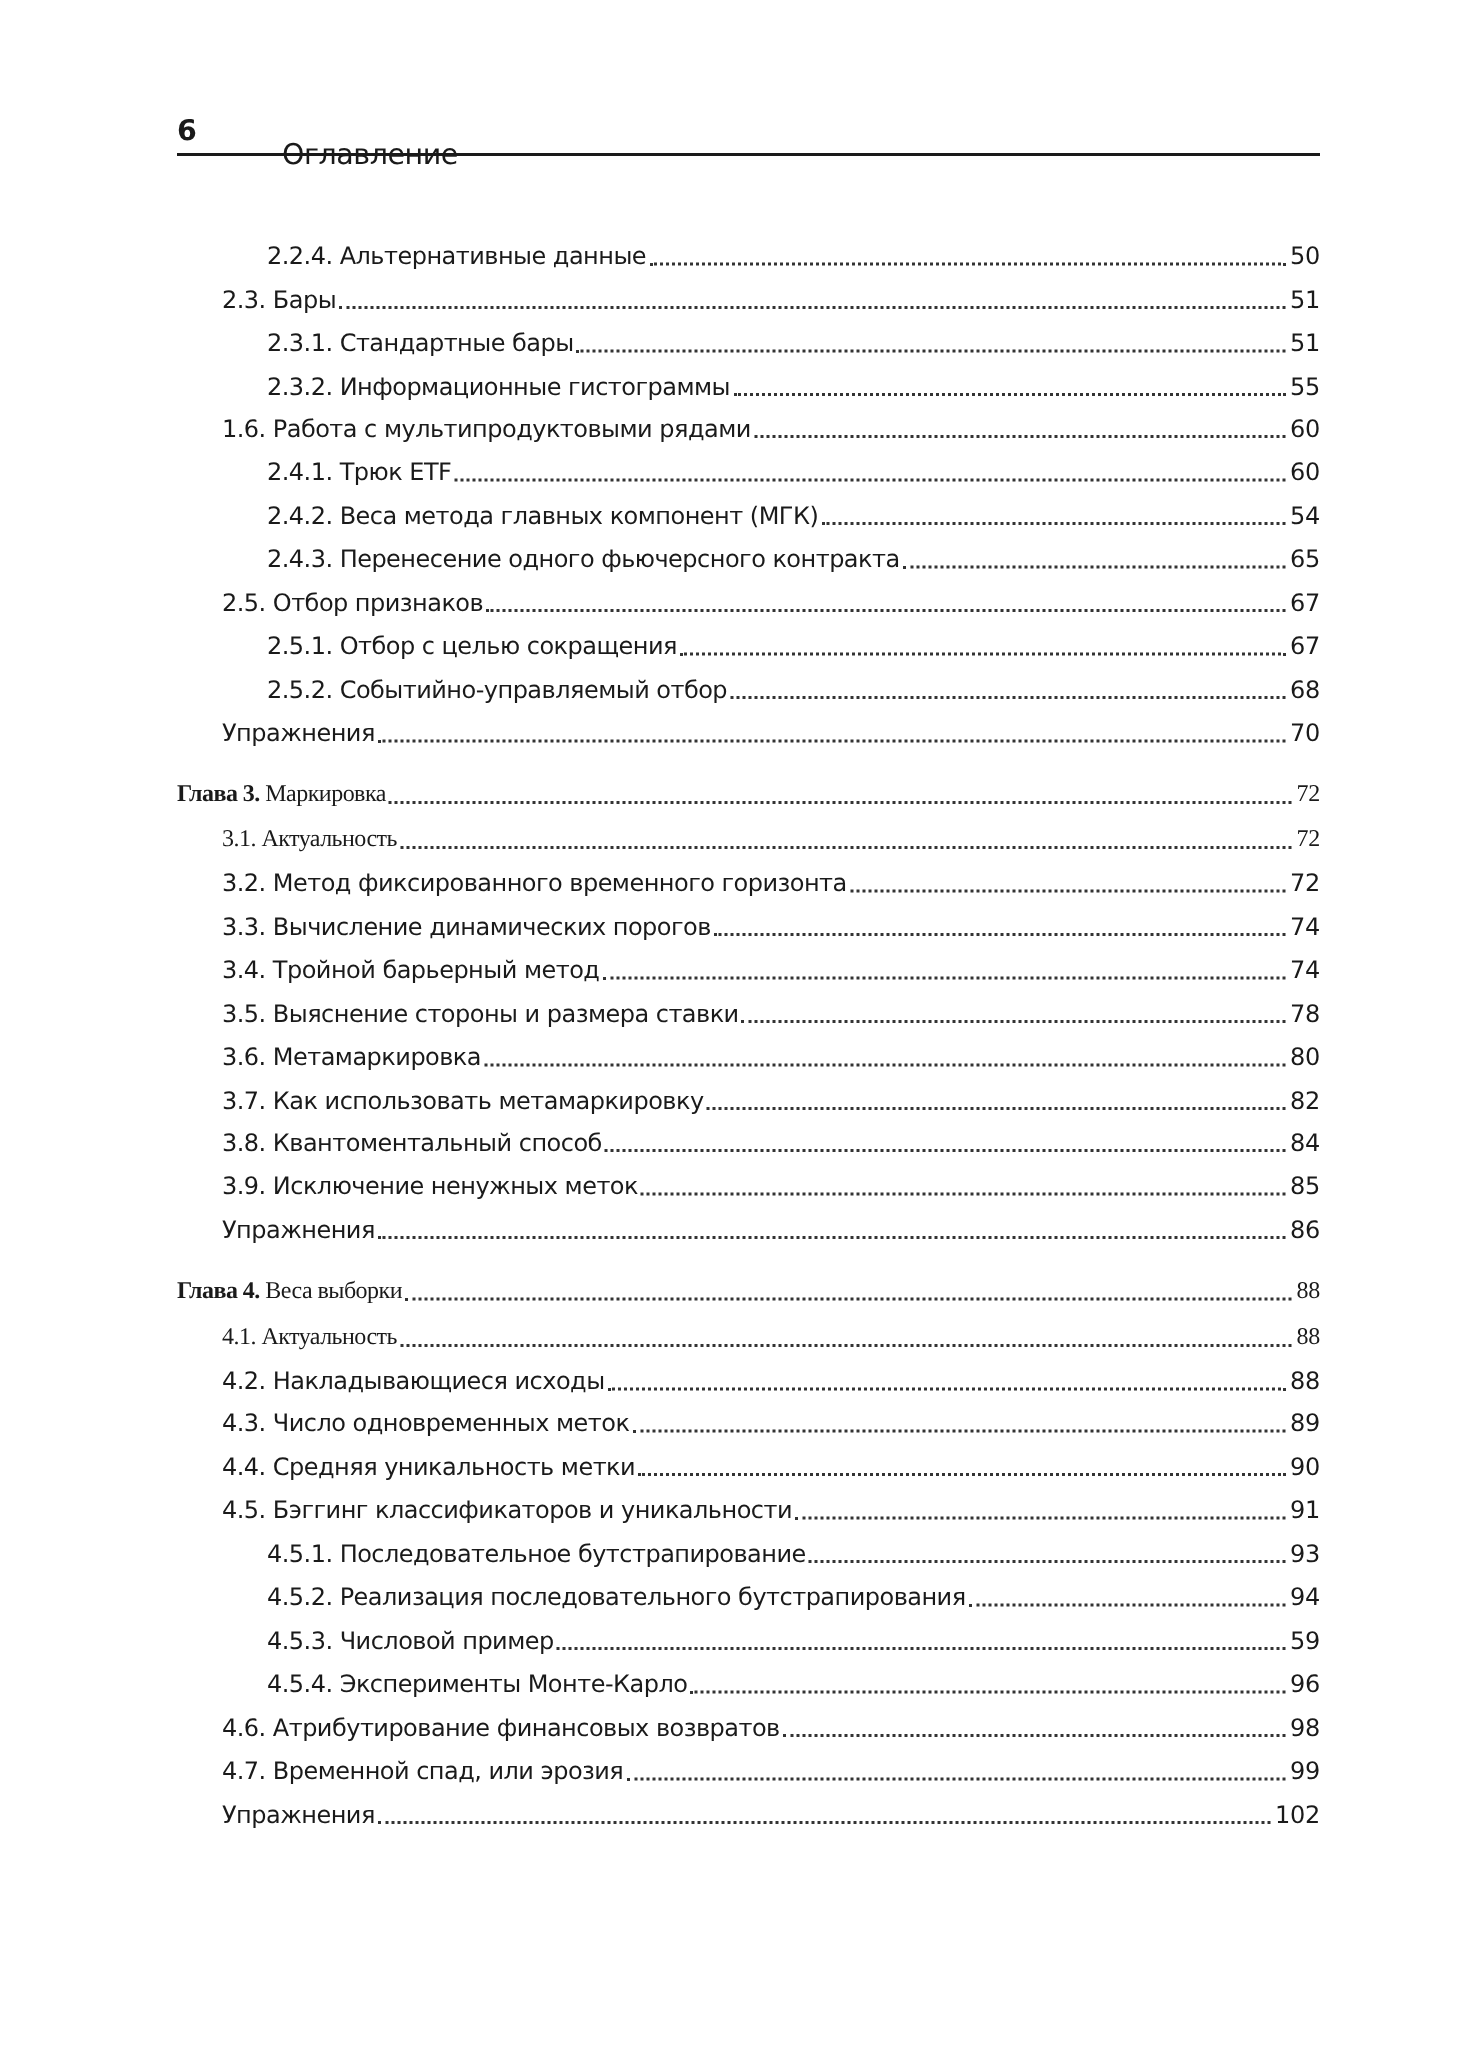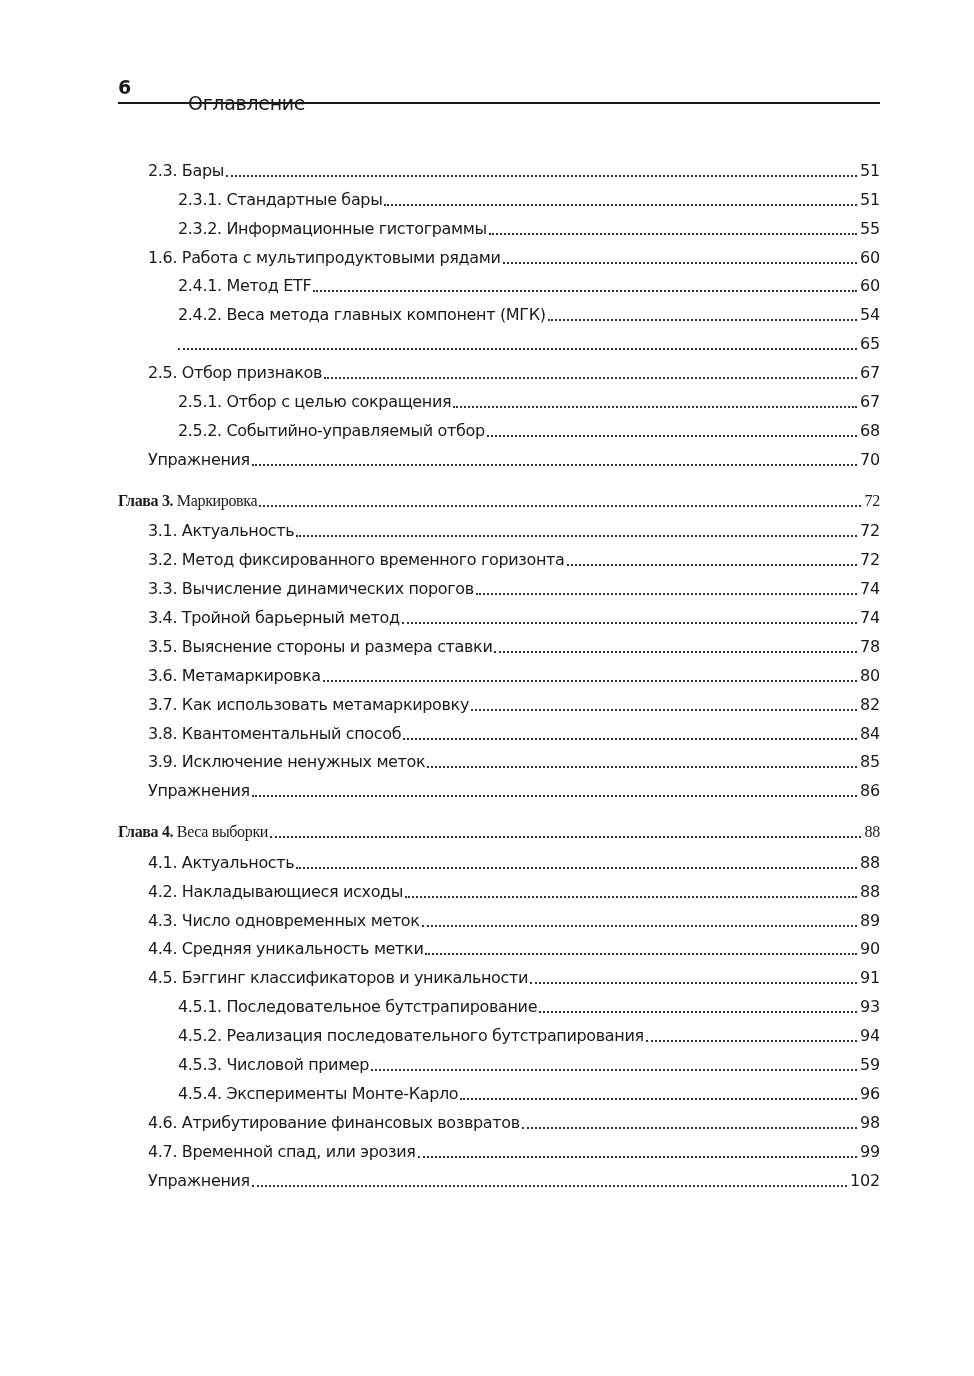--- a/index.html
+++ b/index.html
@@ -10,36 +10,41 @@
   .header { position: absolute; left: 118px; top: 72px; width: 762px; height: 32px; }
   .page-num { position: absolute; left: 0; top: 4px; font-weight: bold; font-size: 19px; }
   .running-title { position: absolute; left: 70px; top: 20px; font-size: 19px; letter-spacing: -0.3px; }
   .rule { position: absolute; left: 118px; top: 102px; width: 762px; height: 2px; background: #1a1a1a; }
   .toc { position: absolute; left: 118px; top: 152px; width: 762px; }
   .entry { position: relative; height: 28.9px; display: flex; align-items: flex-end; font-size: 16px; line-height: 20px; }
   .entry.lvl0 { padding-left: 0; }
   .entry.lvl1 { padding-left: 30px; }
   .entry.lvl2 { padding-left: 60px; }
   .entry.chapter { margin-top: 11px; height: 30px; font-family: Liberation Serif, serif; }
-  .entry.after-chapter { height: 30.5px; }
+  .entry.after-chapter { height: 30.5px; font-family: Liberation Serif, serif; }
   .title { white-space: nowrap; letter-spacing: -0.35px; padding-right: 2px; background: #fff; }
   .title b { font-weight: bold; }
   .leader { flex: 1; border-bottom: 2px dotted #333; margin-bottom: 4px; height: 0; }
   .pg { white-space: nowrap; padding-left: 3px; letter-spacing: -0.2px; }
 </style>
 </head>
 <body>
 
 <div class="header">
   <span class="page-num">6</span>
   <span class="running-title">Оглавление</span>
 </div>
 <div class="rule"></div>
 
 <div class="toc" id="toc">
+    <div class="entry lvl2">
+      <span class="title"><span>2.2.4. Альтернативные данные</span></span>
+      <span class="leader"></span>
+      <span class="pg">50</span>
+    </div>
     <div class="entry lvl1">
       <span class="title"><span>2.3. Бары</span></span>
       <span class="leader"></span>
       <span class="pg">51</span>
     </div>
     <div class="entry lvl2">
       <span class="title"><span>2.3.1. Стандартные бары</span></span>
       <span class="leader"></span>
       <span class="pg">51</span>
     </div>
@@ -47,30 +52,31 @@
       <span class="title"><span>2.3.2. Информационные гистограммы</span></span>
       <span class="leader"></span>
       <span class="pg">55</span>
     </div>
     <div class="entry lvl1">
       <span class="title"><span>1.6. Работа с мультипродуктовыми рядами</span></span>
       <span class="leader"></span>
       <span class="pg">60</span>
     </div>
     <div class="entry lvl2">
-      <span class="title"><span>2.4.1. Метод ETF</span></span>
+      <span class="title"><span>2.4.1. Трюк ETF</span></span>
       <span class="leader"></span>
       <span class="pg">60</span>
     </div>
     <div class="entry lvl2">
       <span class="title"><span>2.4.2. Веса метода главных компонент (МГК)</span></span>
       <span class="leader"></span>
       <span class="pg">54</span>
     </div>
     <div class="entry lvl2">
+      <span class="title"><span>2.4.3. Перенесение одного фьючерсного контракта</span></span>
       <span class="leader"></span>
       <span class="pg">65</span>
     </div>
     <div class="entry lvl1">
       <span class="title"><span>2.5. Отбор признаков</span></span>
       <span class="leader"></span>
       <span class="pg">67</span>
     </div>
     <div class="entry lvl2">
       <span class="title"><span>2.5.1. Отбор с целью сокращения</span></span>

